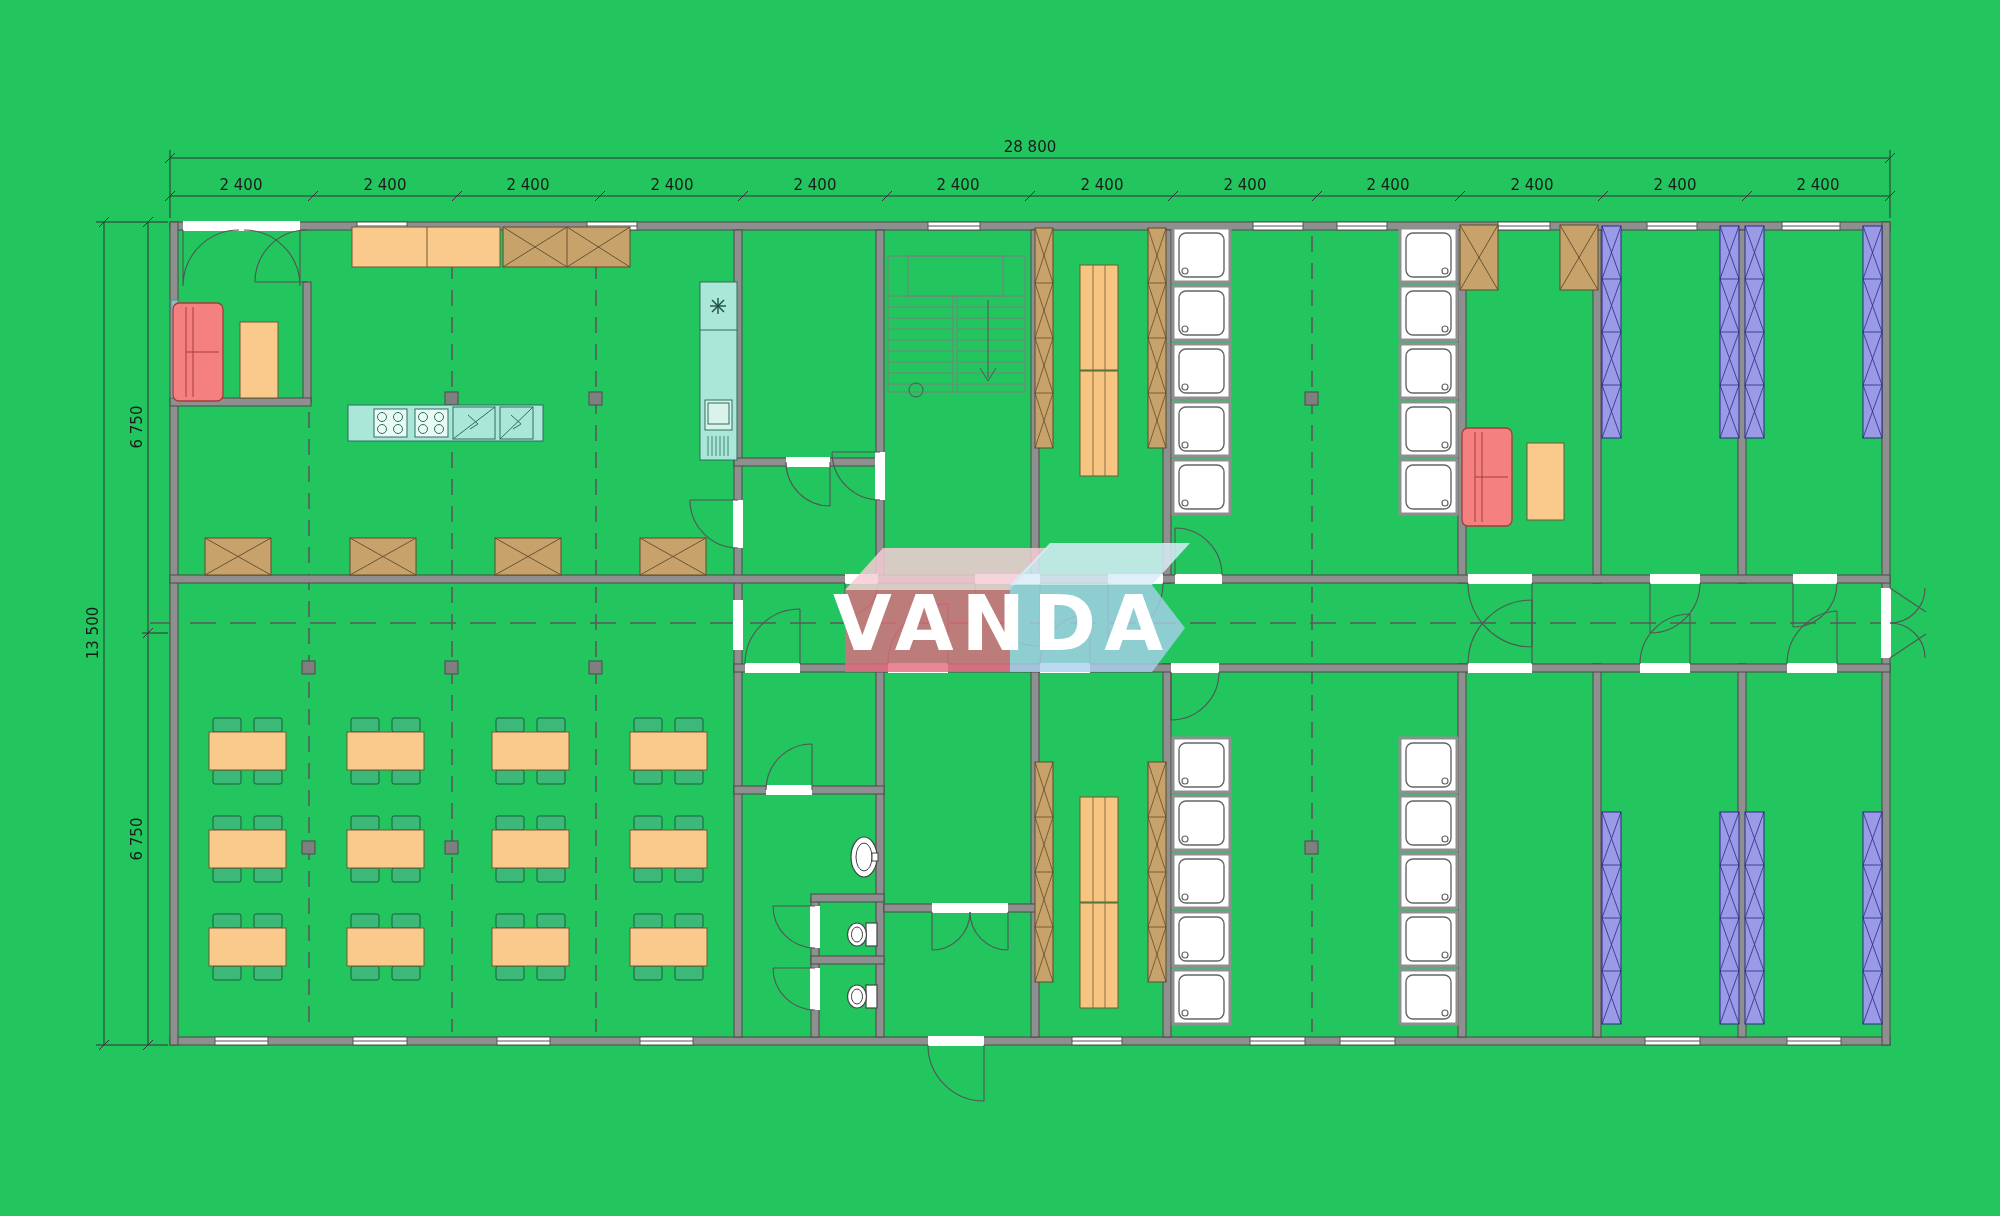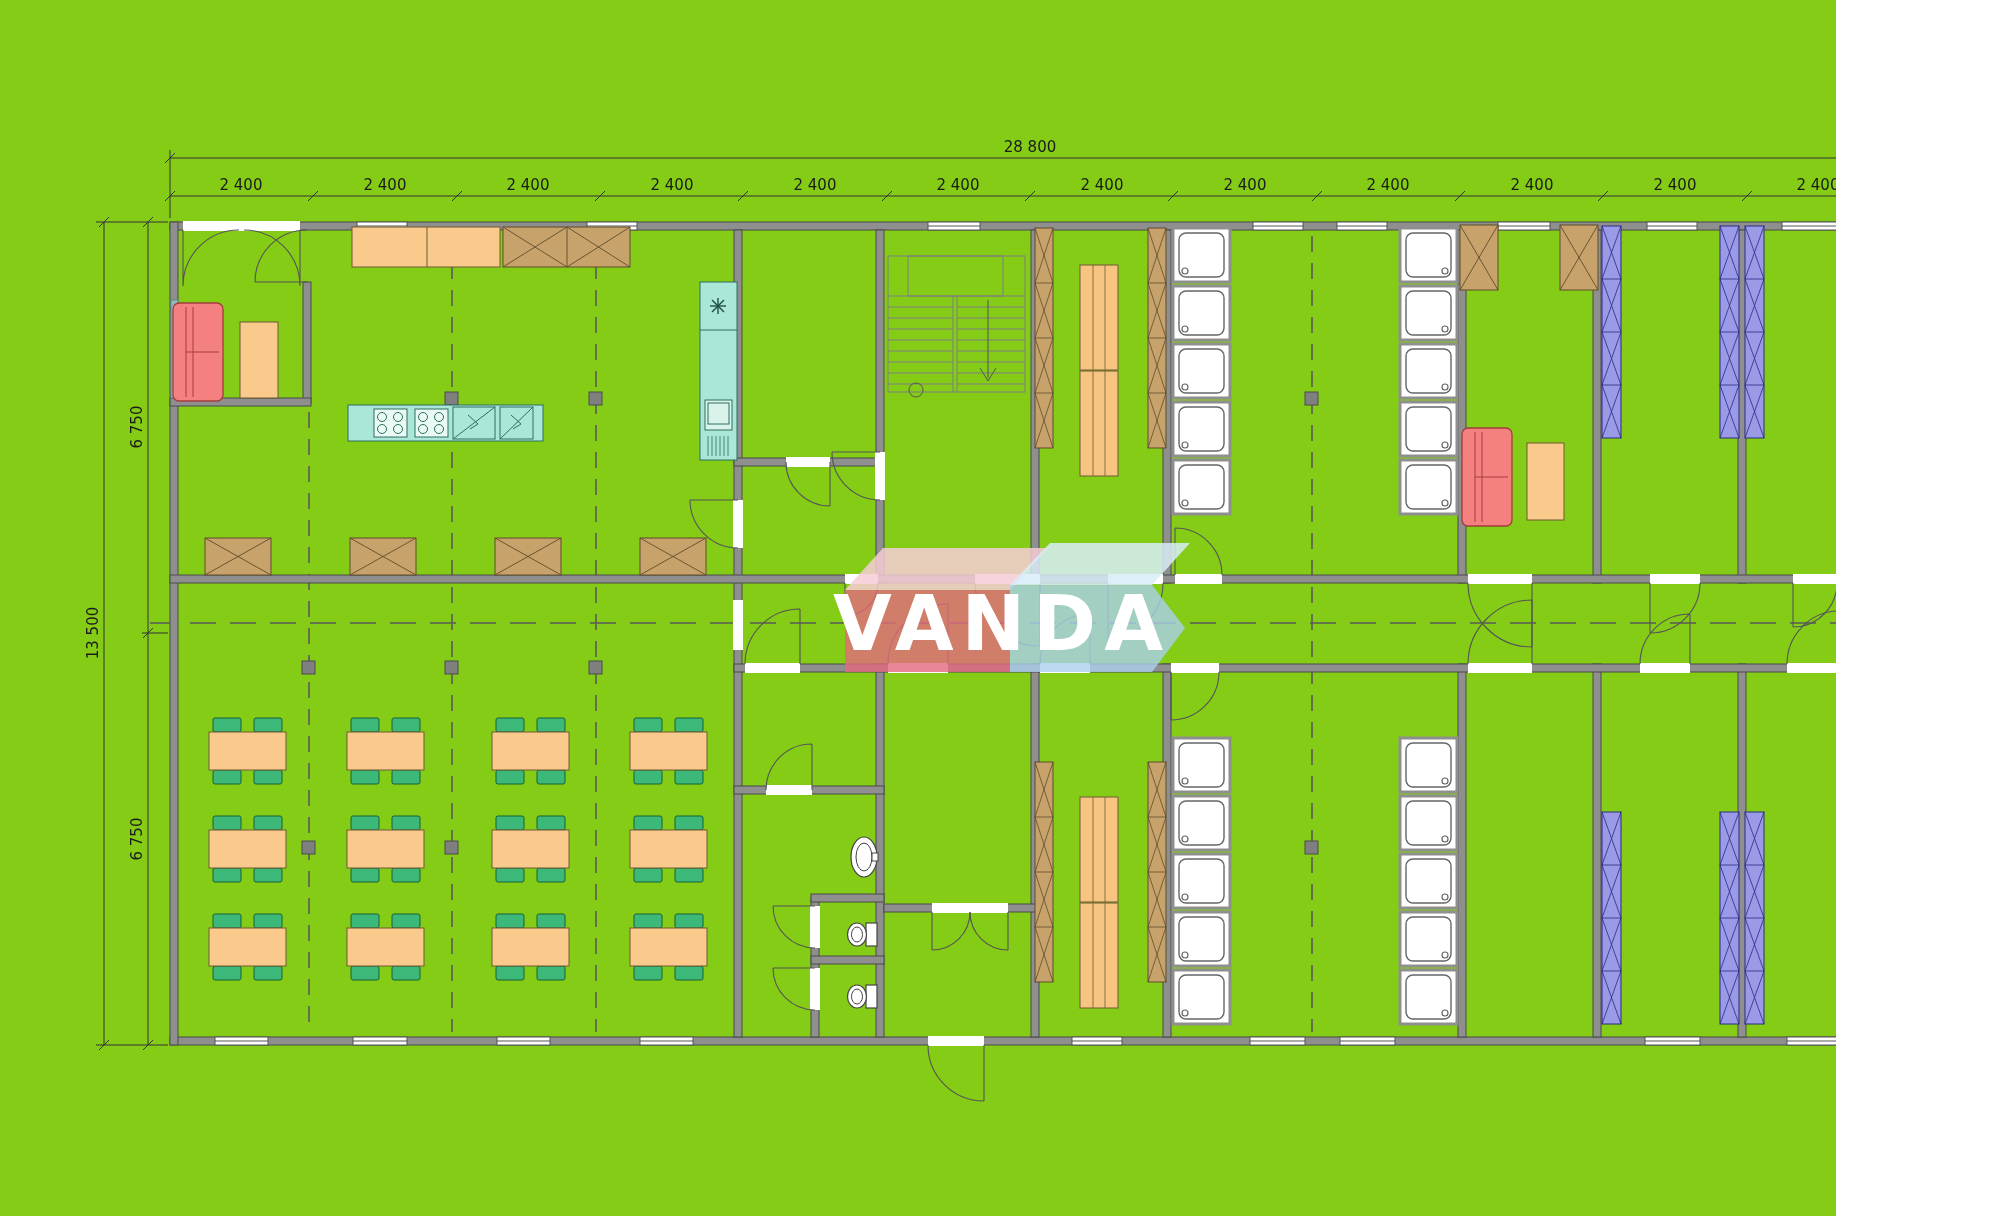--- a/index.html
+++ b/index.html
@@ -1,16 +1,16 @@
 <!DOCTYPE html>
 <html><head>
 <meta charset="utf-8">
 <style>
   html,body{margin:0;padding:0;background:#fff;}
-  .stage{position:relative;width:1836px;height:1216px;background:#84cc16;overflow:hidden;
+  .stage{position:relative;width:2000px;height:1216px;background:#22c55e;overflow:hidden;
          font-family:"DejaVu Sans","Liberation Sans",sans-serif;}
   svg text{font-family:"DejaVu Sans","Liberation Sans",sans-serif;}
   .dim{font-size:15px;fill:#1b1b1b;}
   .logo-text{font-size:76px;font-weight:bold;fill:#ffffff;letter-spacing:8px;}
 </style>
 </head>
 <body>
 
 <div class="stage">
 <svg width="2000" height="1216" viewBox="0 0 2000 1216">

